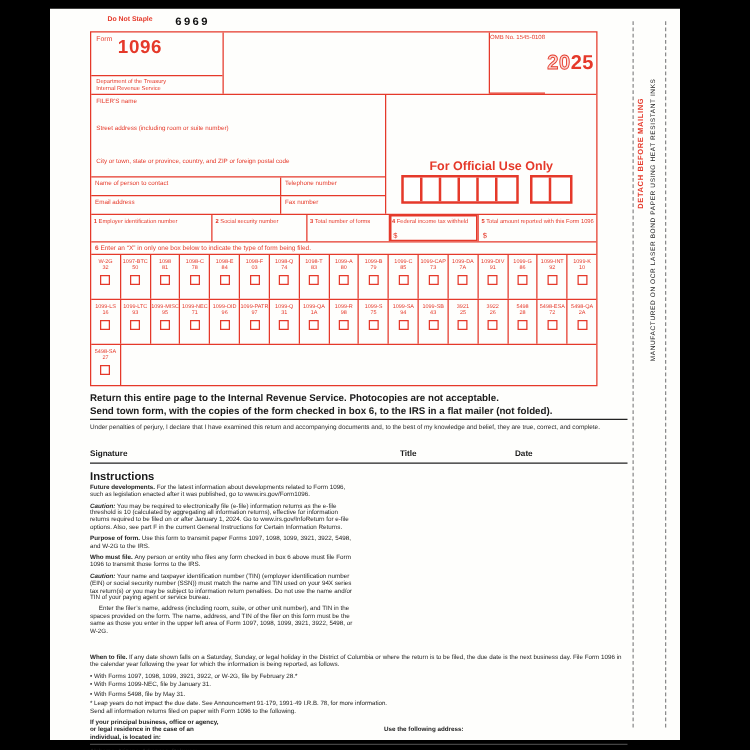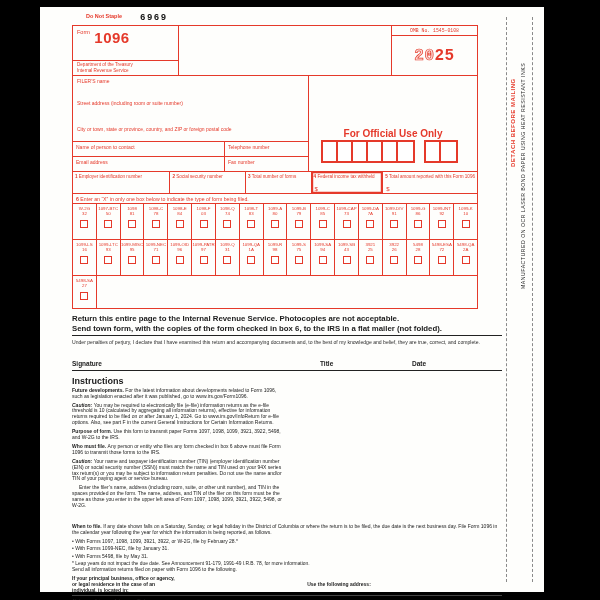--- a/index.html
+++ b/index.html
@@ -18,21 +18,21 @@
   
   .formbox{ border:1.5px solid var(--red); width:406px; }
   .lbl{ font-size:5px; color:var(--red); line-height:6px; }
   .header-row{ display:flex; height:50px; border-bottom:1px solid var(--red); }
   .hleft{ width:106px; border-right:1px solid var(--red); display:flex; flex-direction:column; }
   .hform{ flex:1; padding:3px 4px 0; color:var(--red); }
   .hform .fword{ font-size:5.5px; vertical-align:top; }
   .hform .fnum{ font-size:15px; font-weight:bold; letter-spacing:.5px; }
   .hdept{ border-top:1px solid var(--red); font-size:4.6px; color:var(--red); padding:1.5px 4px; line-height:5.6px; }
   .htitle{ flex:1; color:var(--red); font-weight:bold; font-size:9.5px; text-align:center; padding-top:9px; line-height:11.5px; }
-  .hright{ width:86px; border-left:1px solid var(--red); display:flex; flex-direction:column;font-family:Liberation Mono, monospace; }
+  .hright{ width:86px; border-left:1px solid var(--red); display:flex; flex-direction:row; }
   .homb{ font-size:4.8px; color:var(--red); text-align:center; padding:2px 0; border-bottom:1px solid var(--red); }
   .hyear{ flex:1; display:flex; align-items:center; justify-content:center; font-size:16px; font-weight:bold; letter-spacing:.5px; }
   .y-outline{ color:#fbd9d4; -webkit-text-stroke:0.7px var(--red); }
   .y-solid{ color:var(--red); }
 
   .filer-row{ display:flex; height:96px; border-bottom:1px solid var(--red); }
   .filer-left{ width:236px; border-right:1px solid var(--red); display:flex; flex-direction:column; }
   .fname{ height:22px; padding:2px 4px; }
   .fstreet{ height:26px; padding:2px 4px; }
   .fcity{ height:17px; padding:2px 4px; }

